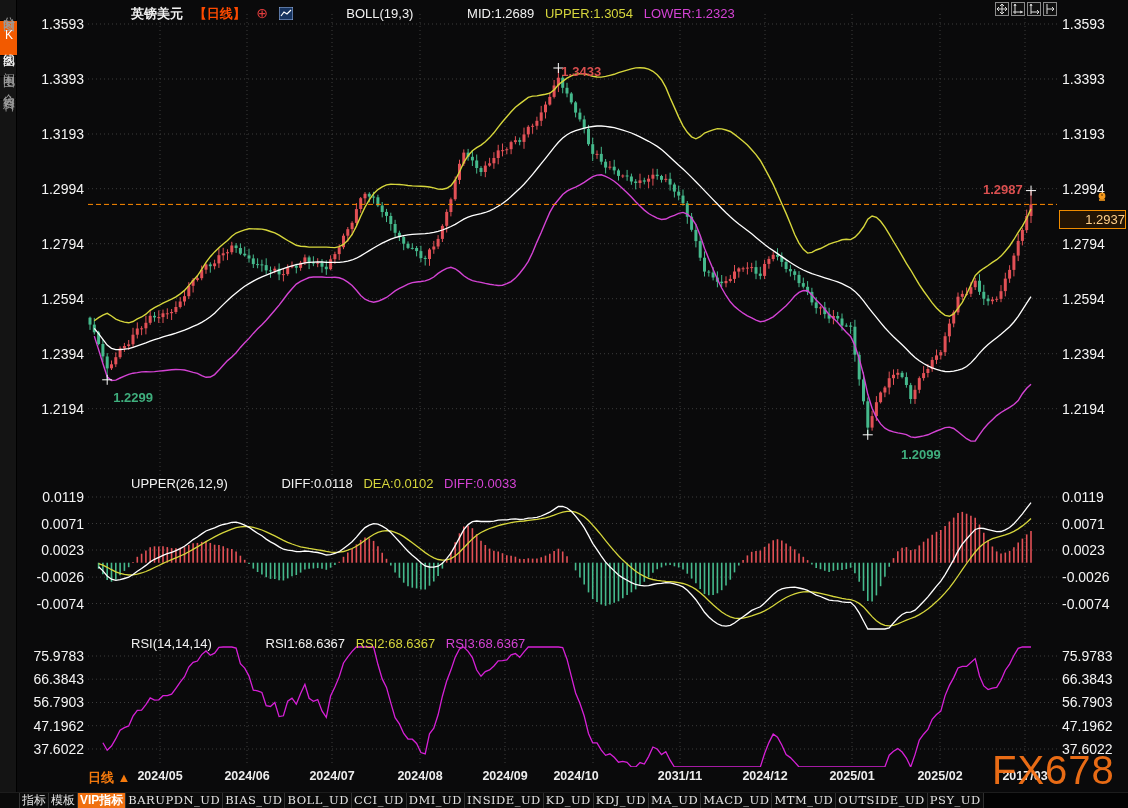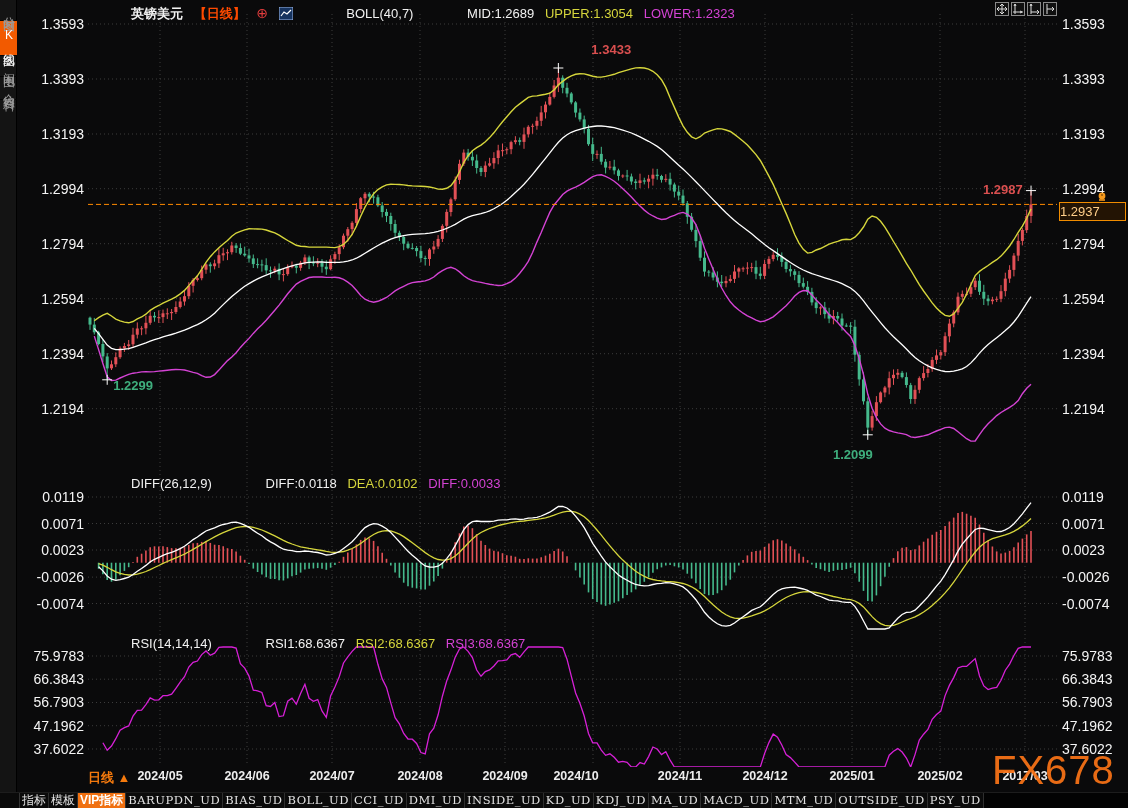--- a/index.html
+++ b/index.html
@@ -28,22 +28,22 @@
   .date-label { position:absolute; top:769px; font-size:12.5px; font-weight:bold; color:#ededed;
                 transform:translateX(-50%); z-index:2; }
   #period-footer { position:absolute; left:88px; top:769px; color:#f57a0d; font-weight:bold; font-size:13px; z-index:3; }
 
   
   .marker-label { position:absolute; font-size:13px; font-weight:bold; z-index:4; }
   .marker-green { color:#3fae7d; }
   .marker-red   { color:#d94f4f; }
 
   
-  #price-tag { position:absolute; left:1059px; top:202px; width:67px; height:19px; line-height:17px;
-               border:1px solid #f08c00; background:#231404; color:#ffcf8a; font-size:13px; text-align:left; z-index:5; }
+  #price-tag { position:absolute; left:1059px; top:210px; width:67px; height:19px; line-height:17px;
+               border:1px solid #f08c00; background:#231404; color:#ffcf8a; font-size:13px; text-align:right; z-index:5; }
   #alert-icon { position:absolute; left:1096px; top:189px; z-index:5; }
 
   
   #tr-icons { position:absolute; left:995px; top:2px; display:flex; gap:2px; z-index:6; }
   .tool-box { width:14px; height:14px; border:1px solid #8a8a8a; background:#101010; display:flex; align-items:center; justify-content:center; cursor:pointer; }
 
   
   #watermark { position:absolute; left:992px; top:748px; font-size:40px; color:#f97316; opacity:.93;
                letter-spacing:1px; z-index:6; font-weight:normal; }
 
@@ -804,28 +804,28 @@
 <div class="hdr" style="left:88px; top:5px;">
   <span class="w" style="font-weight:bold">英镑美元</span>
   <span class="oj">【日线】</span>
   <span class="plus-glyph">⊕</span>
   <span class="icon-inline">
     <svg width="14" height="13">
         <rect x="0" y="0" width="14" height="13" fill="#16335f" stroke="#9db9e8" stroke-width="1"></rect>
         <polyline points="2,9 5,5 8,7 12,3" fill="none" stroke="#fff" stroke-width="1.2"></polyline>
       </svg>
   </span>
-  <span class="w">BOLL(40,7)</span>
+  <span class="w">BOLL(19,3)</span>
   <span class="w">MID:1.2689</span>
   <span class="yl">UPPER:1.3054</span>
   <span class="mg">LOWER:1.2323</span>
 </div>
 
 <div class="hdr" style="left:88px; top:476px;">
-  <span class="w">DIFF(26,12,9)</span>
+  <span class="w">UPPER(26,12,9)</span>
   <span class="w">DIFF:0.0118</span>
   <span class="yl">DEA:0.0102</span>
   <span class="mg">DIFF:0.0033</span>
 </div>
 
 <div class="hdr" style="left:88px; top:636px;">
   <span class="w">RSI(14,14,14)</span>
   <span class="w">RSI1:68.6367</span>
   <span class="yl">RSI2:68.6367</span>
   <span class="mg">RSI3:68.6367</span>
@@ -922,22 +922,22 @@
     <div class="axis-label left-col" style="top: 717.748px;">47.1962</div>
     <div class="axis-label right-col" style="top: 717.748px;">47.1962</div>
     <div class="axis-label left-col" style="top: 740.997px;">37.6022</div>
     <div class="axis-label right-col" style="top: 740.997px;">37.6022</div>
     <div class="date-label" style="left: 160px;">2024/05</div>
     <div class="date-label" style="left: 247px;">2024/06</div>
     <div class="date-label" style="left: 332px;">2024/07</div>
     <div class="date-label" style="left: 420px;">2024/08</div>
     <div class="date-label" style="left: 505px;">2024/09</div>
     <div class="date-label" style="left: 576px;">2024/10</div>
-    <div class="date-label" style="left: 680px;">2024/11</div>
+    <div class="date-label" style="left: 680px;">2031/11</div>
     <div class="date-label" style="left: 765px;">2024/12</div>
     <div class="date-label" style="left: 852px;">2025/01</div>
     <div class="date-label" style="left: 940px;">2025/02</div>
     <div class="date-label" style="left: 1025px;">2017/03</div>
-    <div class="marker-label marker-green" style="left: 113.188px; top: 378px;">1.2299</div>
-    <div class="marker-label marker-red" style="left: 561.373px; top: 42px; margin-left: 30px;">1.3433</div>
-    <div class="marker-label marker-green" style="left: 833px; top: 446.85px;">1.2099</div>
+    <div class="marker-label marker-green" style="left: 113.188px; top: 390px;">1.2299</div>
+    <div class="marker-label marker-red" style="left: 561.373px; top: 64px;">1.3433</div>
+    <div class="marker-label marker-green" style="left: 901px; top: 446.85px;">1.2099</div>
     <div class="marker-label marker-red" style="left: 983.043px; top: 181.65px;">1.2987</div>
   </div>
 
 </body></html>

